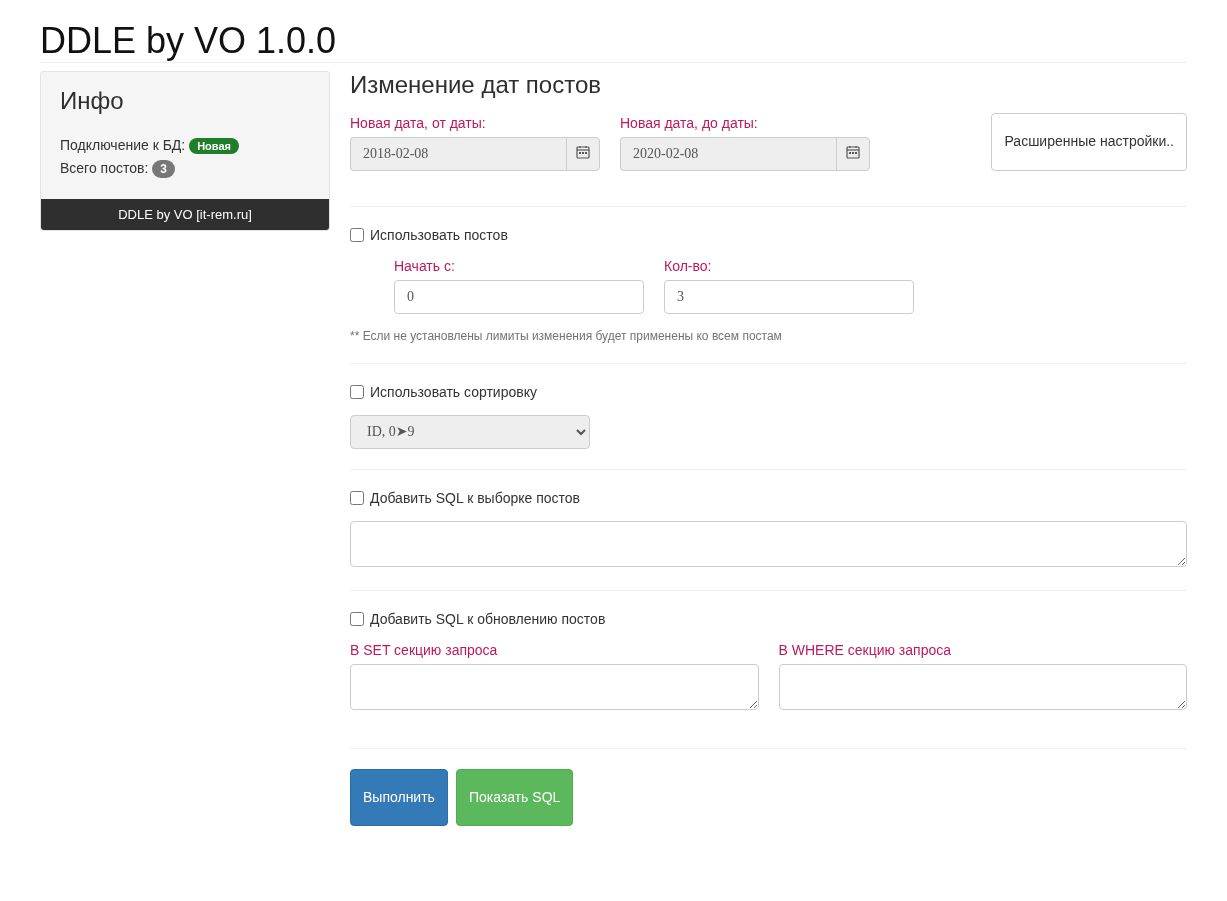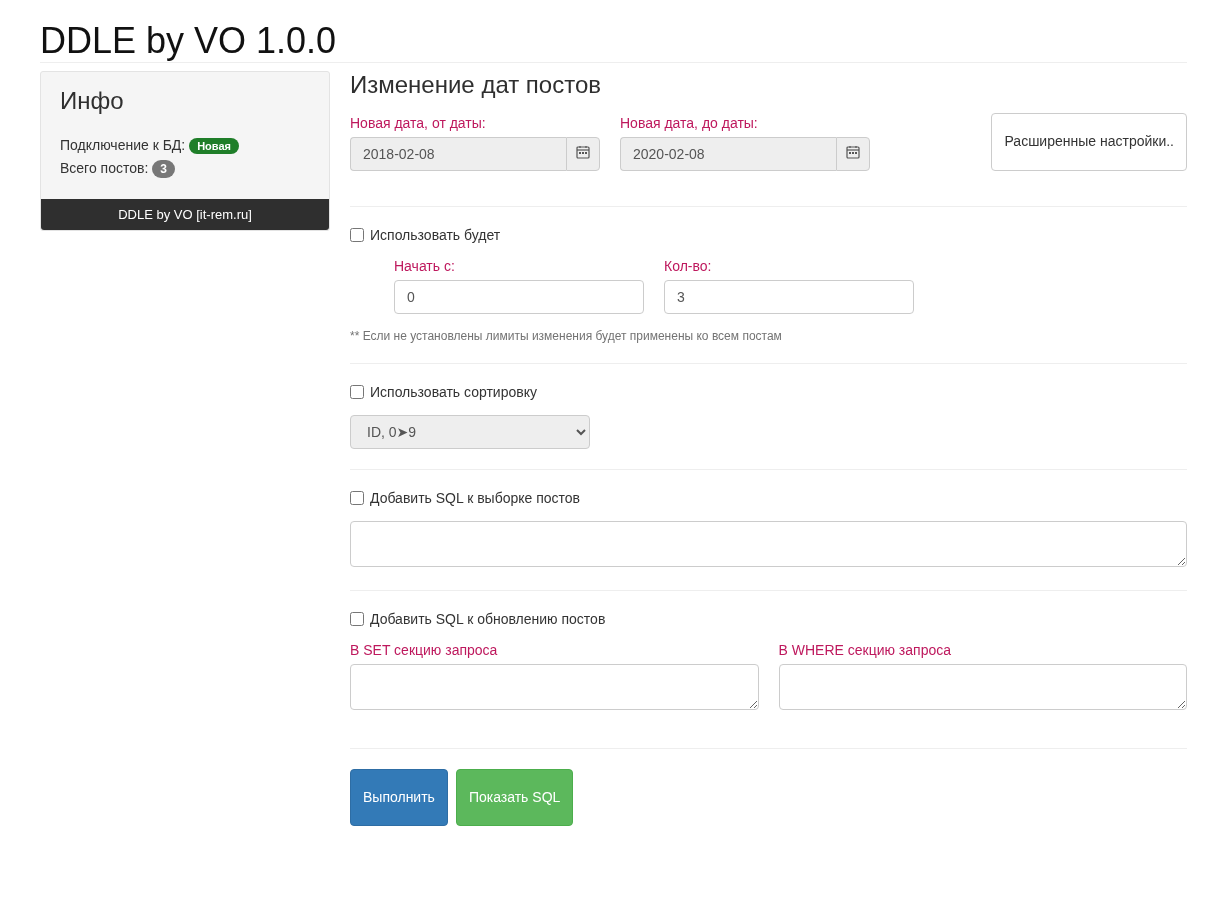--- a/index.html
+++ b/index.html
@@ -82,20 +82,21 @@
 .input-group { display: flex; }
 .form-control {
   width: 100%;
   height: 34px;
   padding: 6px 12px;
   font-size: 14px;
   color: #555;
   background: #fff;
   border: 1px solid #ccc;
   border-radius: 4px;
+  font-family: Liberation Serif, serif;
 }
 .form-control:read-only,
 .form-control[readonly] { background: #eee; }
 .input-group .form-control { border-radius: 4px 0 0 4px; border-right: none; }
 .input-group-addon {
   display: flex;
   align-items: center;
   justify-content: center;
   width: 40px;
   height: 34px;
@@ -206,21 +207,21 @@
         </div>
         <div class="form-group right-btn">
           <button class="btn btn-default">Расширенные настройки..</button>
         </div>
       </div>
 
       <hr>
 
       <div class="checkbox-row">
         <input type="checkbox" style="">
-        <span>Использовать будет</span>
+        <span>Использовать постов</span>
       </div>
 
       <div class="form-row">
         <div class="form-group flex-1" style="max-width: 250px; margin-left: 44px;">
           <label class="form-label">Начать с:</label>
           <input type="text" class="form-control" value="0" style="">
         </div>
         <div class="form-group flex-1" style="max-width: 250px;">
           <label class="form-label">Кол-во:</label>
           <input type="text" class="form-control" value="3" style="">

